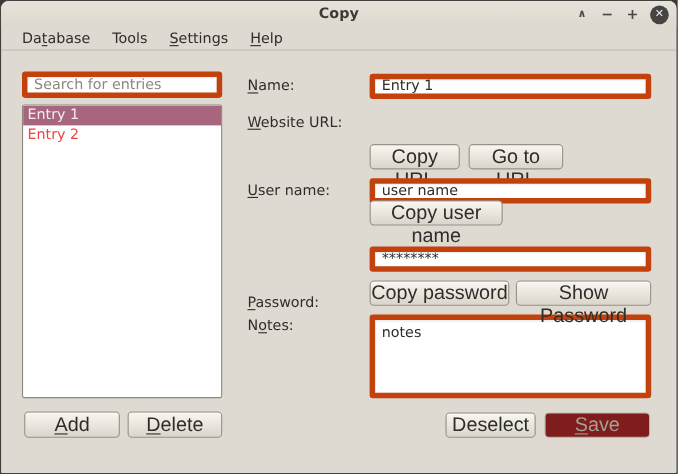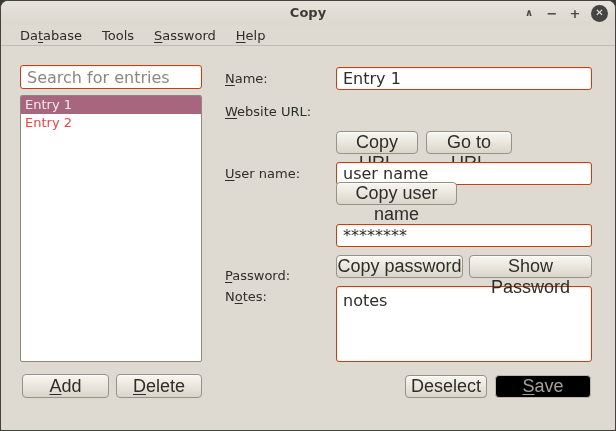--- a/index.html
+++ b/index.html
@@ -48,41 +48,41 @@
     position: absolute; top: 24px; left: 0; right: 0; height: 21px;
     display: flex; align-items: center; padding-left: 9px;
     border-bottom: 1px solid #c1bcb1;
   }
   .menu-item { padding: 2px 10px; color: #2f2d2a; cursor: default; }
   .accel { text-decoration: underline; text-underline-offset: 2px; }
   
   .abs { position: absolute; }
   input[type="text"], textarea {
     background: #fff;
-    border: 1px solid #c2410c;
+    border: 5px solid #c2410c;
     border-radius: 3px;
     box-shadow: inset 0 1px 2px rgba(0,0,0,.09);
-    font-family: inherit; font-size: 16px; color: #2f2d2a;
+    font-family: inherit; font-size: 13px; color: #2f2d2a;
     padding: 2px 6px;
     outline: none;
     width: 100%; height: 100%;
   }
   textarea { resize: none; padding-top: 4px; line-height: 1.3; }
   input::placeholder { color: #8d887e; opacity: 1; }
   .btn {
     background: linear-gradient(#f8f6f1, #ebe7de 48%, #dad5ca);
     border: 1px solid #979186;
     border-radius: 4px;
     box-shadow: inset 0 1px 0 rgba(255,255,255,.65);
     font-family: Liberation Sans, sans-serif; font-size: 18px; color: #2f2d2a;
     width: 100%; height: 100%;
     cursor: default;
   }
   .btn.disabled {
-    background: #000000;
+    background: #7f1d1d;
     border-color: #bcb7ac;
     color: #a5a096;
     box-shadow: none;
   }
   .label { color: #2f2d2a; font-size: 13px; }
   
   .entry-list {
     background: #fff;
     border: 1px solid #8e897f;
     border-radius: 2px;
@@ -106,21 +106,21 @@
       <span class="ctrl shade">∧</span>
       <span class="ctrl">−</span>
       <span class="ctrl">+</span>
       <span class="ctrl close" style="background: rgb(69, 68, 66);">✕</span>
     </div>
   </div>
 
   <div class="menubar">
     <span class="menu-item"><span>Da</span><span class="accel">t</span><span>abase</span></span>
     <span class="menu-item"><span>Tools</span><span class="accel"></span><span></span></span>
-    <span class="menu-item"><span></span><span class="accel">S</span><span>assword</span></span>
+    <span class="menu-item"><span></span><span class="accel">S</span><span>ettings</span></span>
     <span class="menu-item"><span></span><span class="accel">H</span><span>elp</span></span>
   </div>
 
   <div class="abs" style="left:19px; top:64px; width:182px; height:24px;">
     <input type="text" placeholder="Search for entries" style="">
   </div>
 
   <div class="abs entry-list" style="left:19px; top:94px; width:182px; height:267px;">
     <div class="row selected" style="background: rgb(167, 102, 125); color: rgb(246, 233, 238);">Entry 1</div>
     <div class="row">Entry 2</div>

